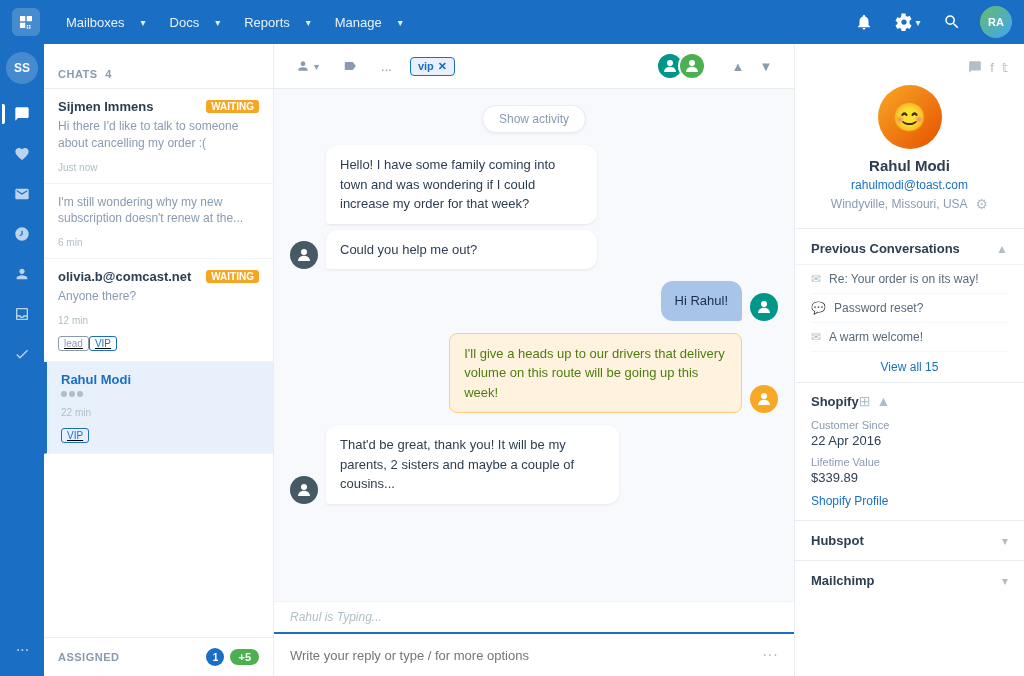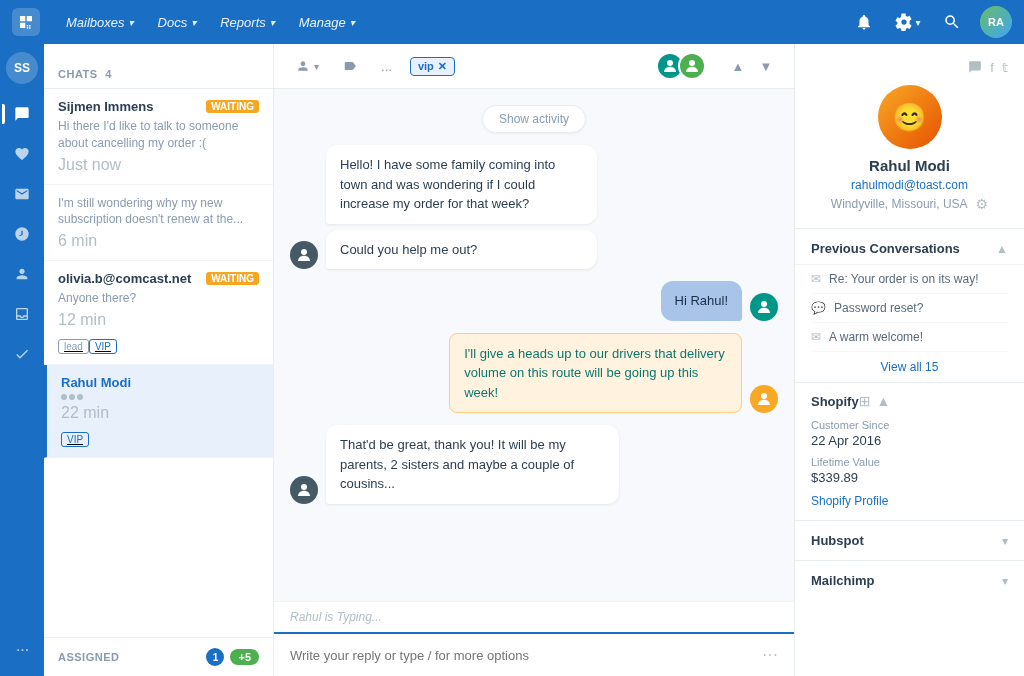--- a/index.html
+++ b/index.html
@@ -27,21 +27,21 @@
     }
     .topnav-items {
       display: flex; align-items: center; gap: 4px; flex: 1;
     }
     .topnav-item {
       color: rgba(255,255,255,0.9);
       padding: 6px 10px;
       border-radius: 5px;
       cursor: pointer;
       font-size: 13px;
-      display: flex; align-items: center; gap: 4px; font-style: italic;
+      display: flex; align-items: center; gap: 16px;
     }
     .topnav-right {
       display: flex; align-items: center; gap: 12px;
     }
     .topnav-icon-btn {
       width: 32px; height: 32px;
       display: flex; align-items: center; justify-content: center;
       color: rgba(255,255,255,0.9);
       cursor: pointer;
       border-radius: 50%;
@@ -162,23 +162,23 @@
     .chat-preview {
       font-size: 12px;
       color: #8a9bb0;
       line-height: 1.4;
       overflow: hidden;
       display: -webkit-box;
       -webkit-line-clamp: 2;
       -webkit-box-orient: vertical;
     }
     .chat-time {
-      font-size: 16px;
+      font-size: 10px;
       color: #b0bec5;
-      margin-top: 4px;
+      margin-top: 10px;
     }
     .chat-tags {
       display: flex;
       margin-top: 10px;
       text-decoration: underline;
     }
     .tag {
       font-size: 10px;
       padding: 1px 5px;
       border-radius: 3px;
@@ -339,21 +339,21 @@
       box-shadow: 0 1px 3px rgba(0,0,0,0.08);
     }
     .message-bubble.outgoing {
       background: #a8c4e8;
       border-bottom-right-radius: 3px;
       color: #1a2e4a;
     }
     .message-bubble.alert {
       background: #fff3e0;
       border: 1px solid #ffcc80;
-      color: #0f766e;
+      color: #4d7c0f;
       border-radius: 8px;
     }
     .typing-indicator {
       padding: 8px 16px;
       font-size: 12px;
       color: #b0bec5;
       font-style: italic;
       background: white;
       border-top: 1px solid #f0f4f8;
     }

